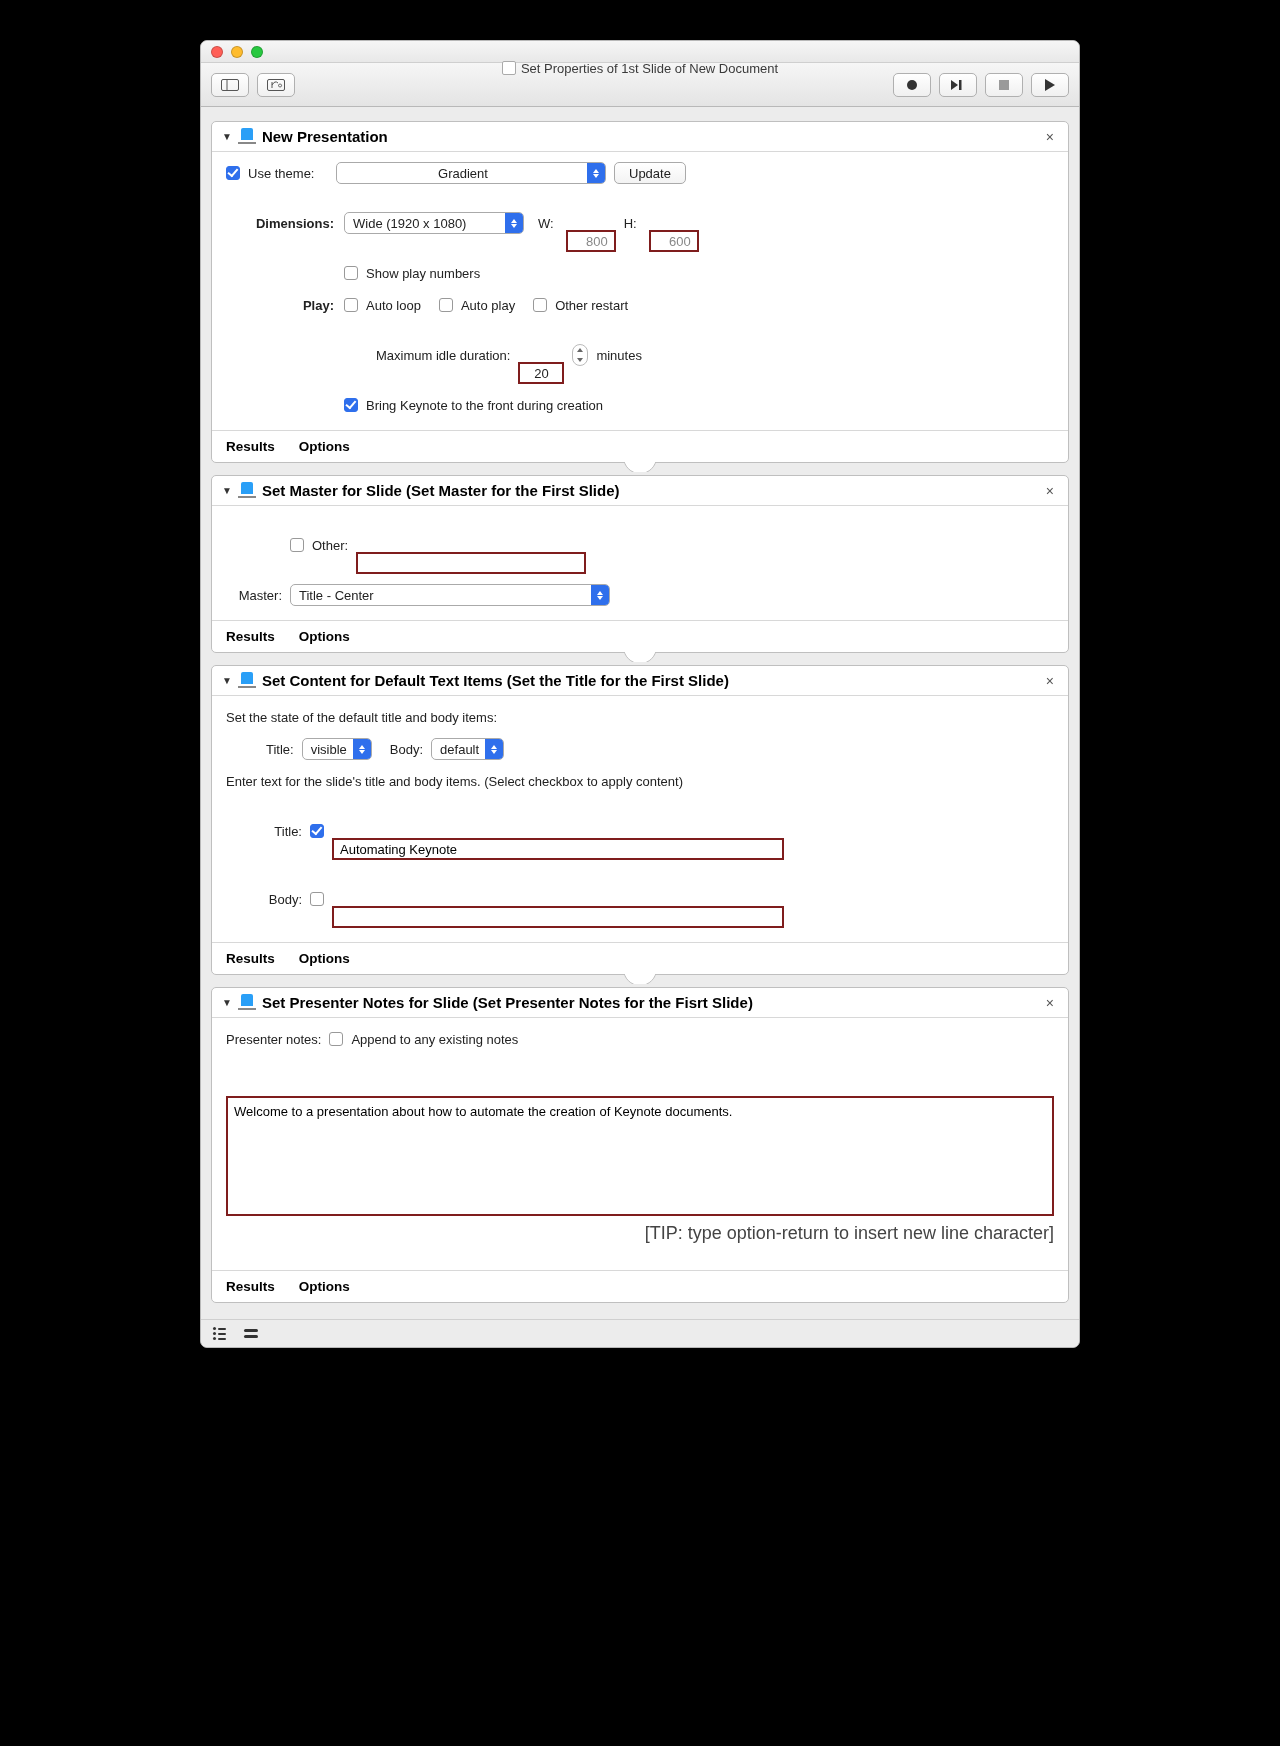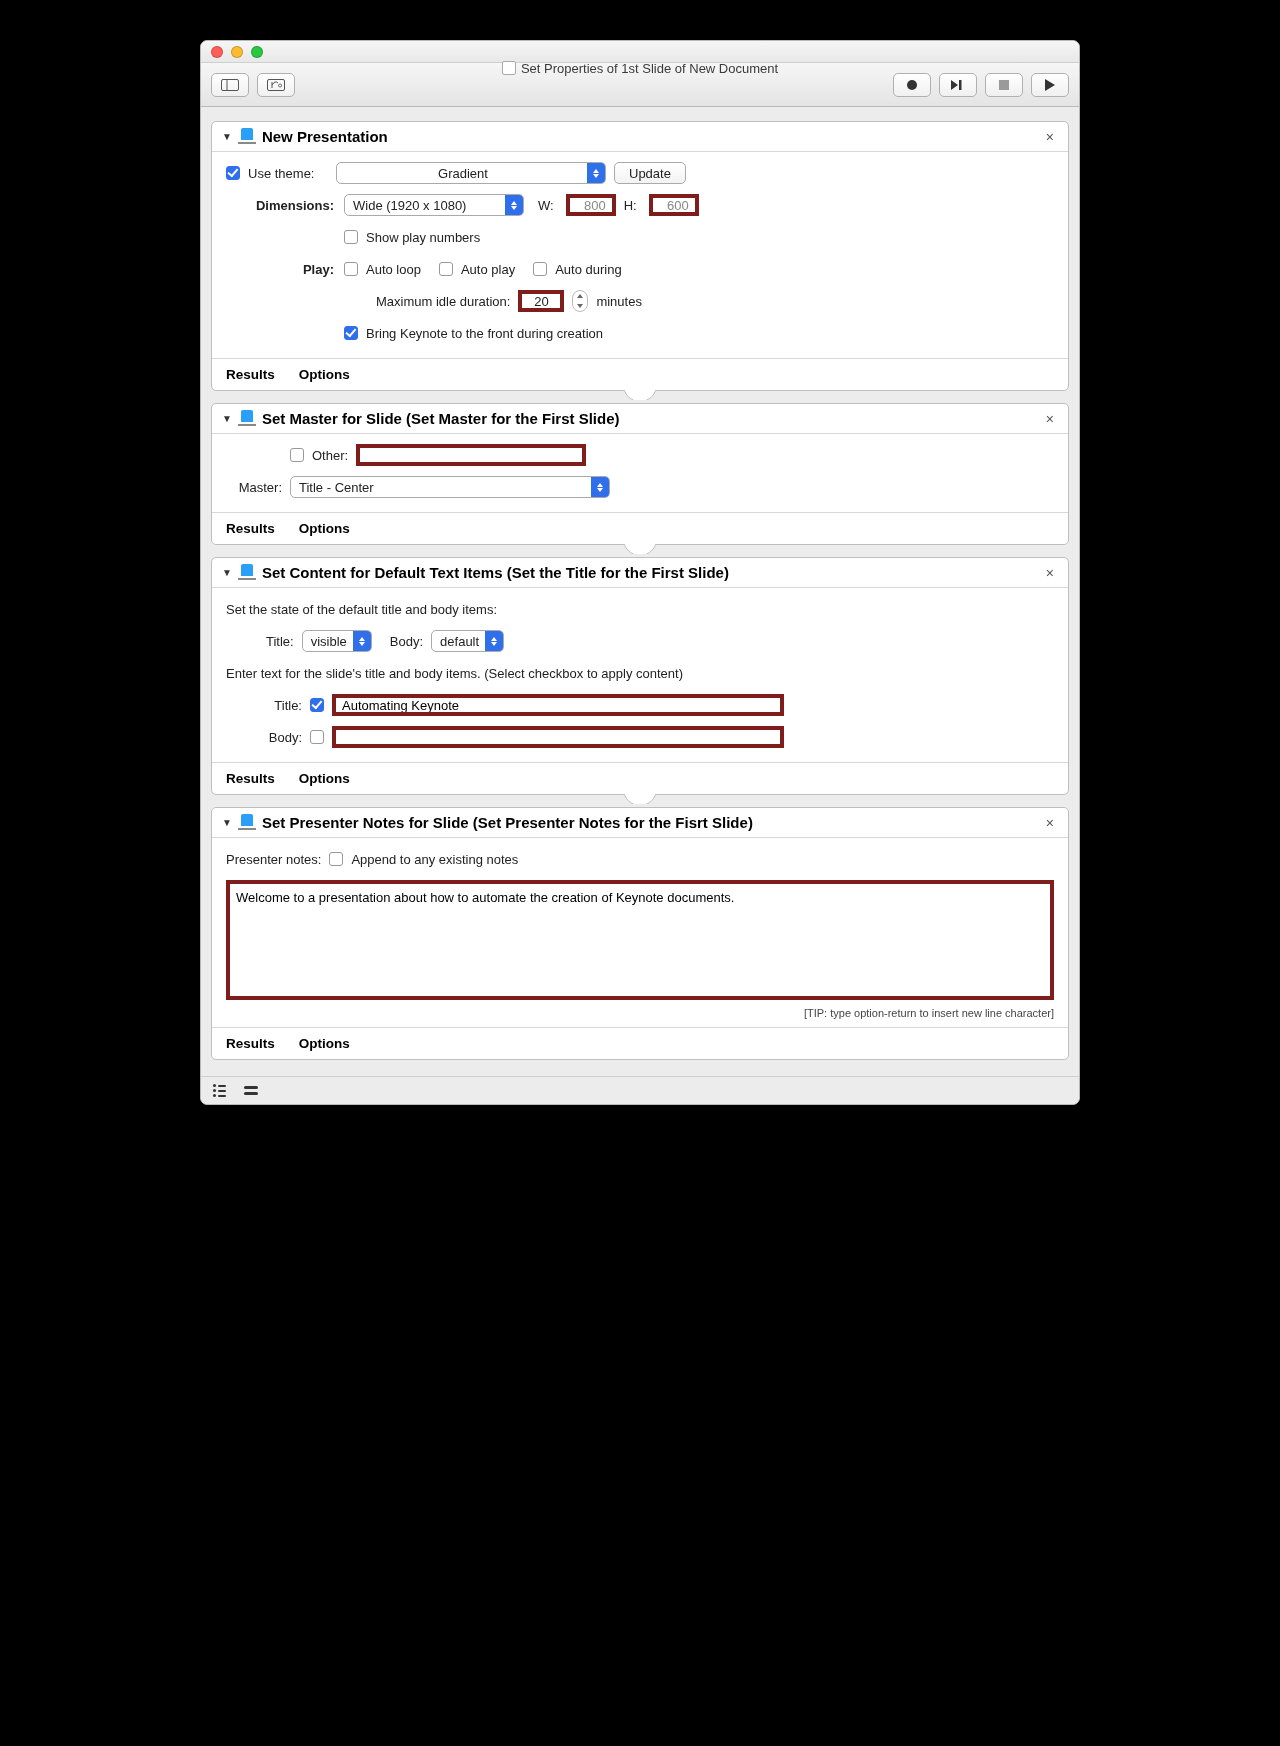--- a/index.html
+++ b/index.html
@@ -110,22 +110,22 @@
     gap:1px;
   }
   .arr { width:0;height:0;border-left:3px solid transparent;border-right:3px solid transparent;}
   .arr.up{border-bottom:4px solid #fff;}
   .arr.down{border-top:4px solid #fff;}
   .btn {
     height:22px; padding:0 14px; border:1px solid #aaa; border-radius:5px;
     background:linear-gradient(#fff,#f3f3f3); display:inline-flex;align-items:center;
   }
   .numfield, .textfield {
-    height:22px; border:4px solid #7f1d1d; background:#fff; border-radius:0;
-    padding:0 6px; font-size:13px; font-family:inherit;
+    height:22px; border:2px solid #7f1d1d; background:#fff; border-radius:0;
+    padding:0 6px; font-size:13px; font-family:inherit;margin-top:36px;
   }
   .numfield { width:50px; text-align:right; color:#888;}
   .numfield.attached { text-align:center; color:#222; width:46px;}
   .stepper {
     width:16px; height:22px; border:1px solid #bbb; border-radius:10px;
     display:flex; flex-direction:column;
   }
   .stepper div{flex:1; display:flex;align-items:center;justify-content:center;}
   .stepper .arr.up{border-bottom-color:#666;}
   .stepper .arr.down{border-top-color:#666;}
@@ -141,21 +141,21 @@
     font-weight:700; font-size:13.5px;
   }
   .notch {
     position:absolute; bottom:-10px; left:50%; transform:translateX(-50%);
     width:34px; height:10px; overflow:hidden; pointer-events:none;
   }
   .notch::before{
     content:""; position:absolute; left:0; right:0; top:-10px; height:20px;
     background:#fff; border:1px solid #bfbfbf; border-radius:0 0 20px 20px;
   }
-  .tip { text-align:right; color:#444; font-size:11px; margin:4px 0 4px;}
+  .tip { text-align:right; color:#444; font-size:18px; margin:4px 0 22px;}
   .bottombar{
     height:28px; background:#ececec; border-top:1px solid #cfcfcf;
     display:flex; align-items:center; gap:18px; padding:0 12px;
   }
   .listview-icon{display:flex; flex-direction:column; gap:2px;}
   .listview-icon span{display:flex; gap:2px; align-items:center;}
   .listview-icon i{width:3px;height:3px;background:#333;border-radius:50%;}
   .listview-icon b{width:8px;height:2px;background:#333;border-radius:1px;}
   .twobar{display:flex;flex-direction:column;gap:3px;}
   .twobar span{width:14px;height:3px;background:#333;border-radius:2px;}
@@ -258,21 +258,21 @@
           <span class="checkbox"></span>
           <span>Show play numbers</span>
         </div>
         <div class="row">
           <span class="field-label">Play:</span>
           <span class="checkbox"></span>
           <span>Auto loop</span>
           <span class="checkbox" style="margin-left:10px;"></span>
           <span>Auto play</span>
           <span class="checkbox" style="margin-left:10px;"></span>
-          <span>Auto during</span>
+          <span>Other restart</span>
         </div>
         <div class="row indent" style="padding-left:150px;">
           <span>Maximum idle duration:</span>
           <input class="numfield attached" value="20" style="">
           <span class="stepper">
             <div>
                 <span class="arr up"></span>
               </div>
               <div>
                 <span class="arr down"></span>

